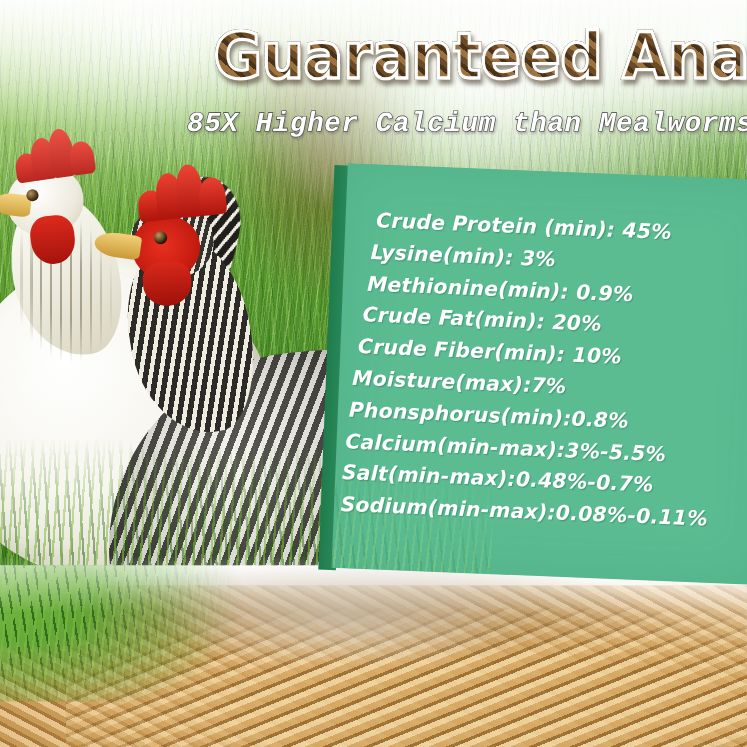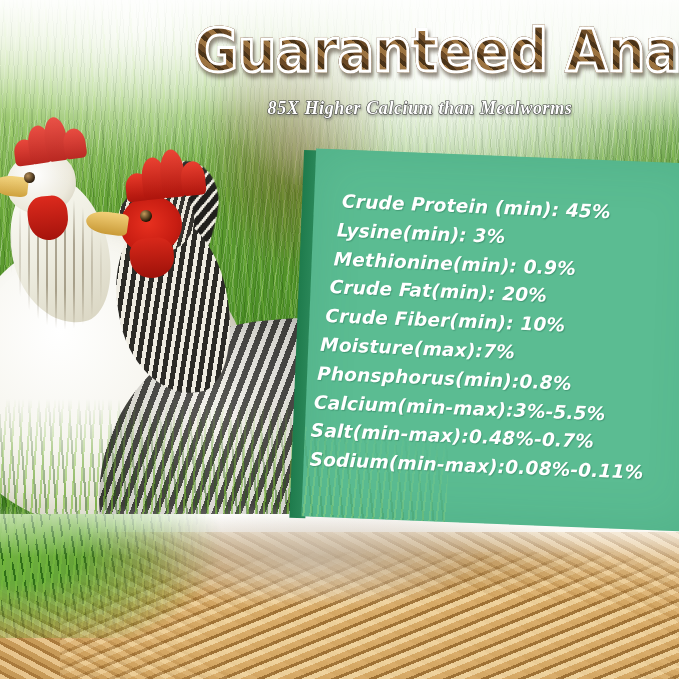--- a/index.html
+++ b/index.html
@@ -415,25 +415,25 @@
             background-clip: text;
     -webkit-text-stroke: 3px #ffffff;
     paint-order: stroke fill;
     filter: drop-shadow(2px 4px 2px rgba(60,45,30,0.55));
     white-space: nowrap;
   }
   .subtitle {
     position: absolute;
     left: 170px; top: 98px;
     width: 500px;
-    text-align: center;
-    font-family: Liberation Serif, serif;
+    text-align: left;
+    font-family: Liberation Mono, monospace;
     font-weight: bold;
     font-style: italic;
-    font-size: 18px;
+    font-size: 25px;
     letter-spacing: 0.6px;
     color: #ffffff;
     -webkit-text-stroke: 1.1px #3a3a3a;
     paint-order: stroke fill;
     white-space: nowrap;
     filter: drop-shadow(1px 2px 1px rgba(90,90,90,0.4));
   }
 
   
   .panel-rot {

